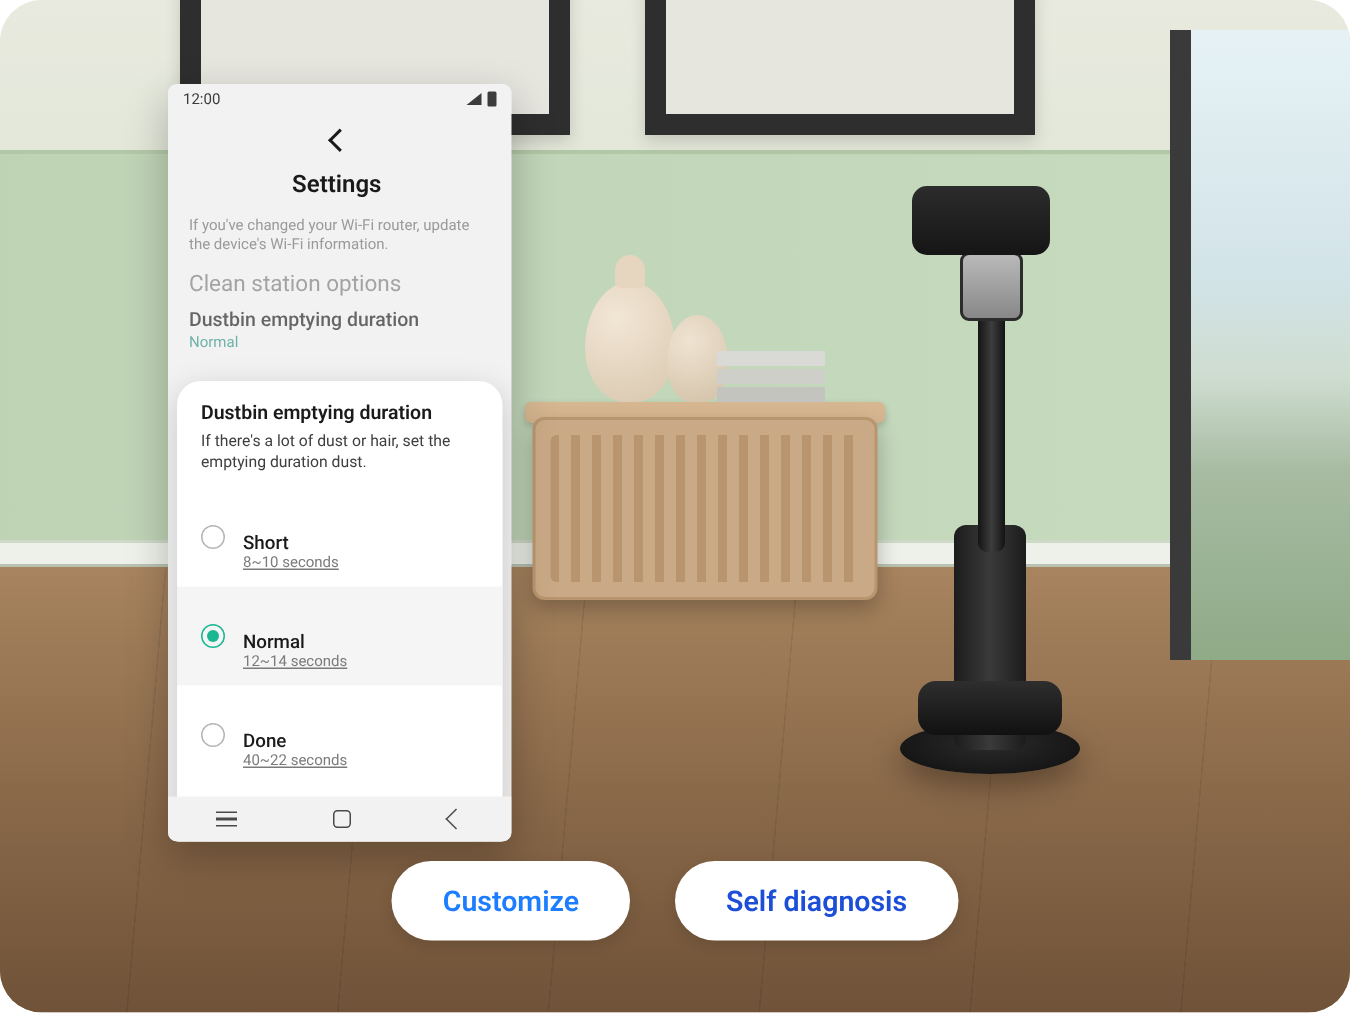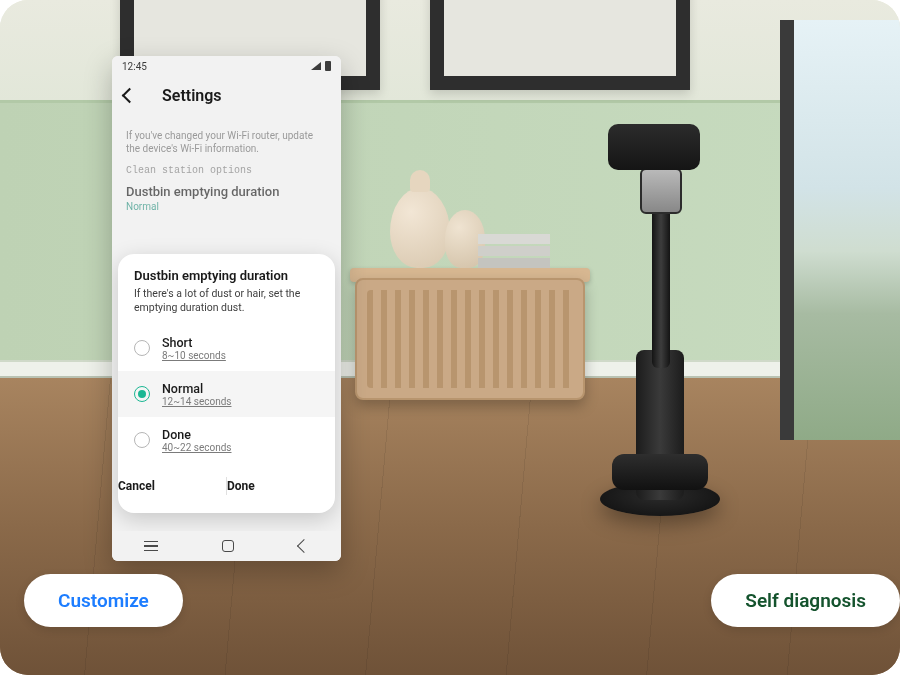--- a/index.html
+++ b/index.html
@@ -135,35 +135,35 @@
   }
   .statusbar .icons { display: flex; gap: 4px; align-items: center; }
   .sig {
     width: 0; height: 0; border-style: solid; border-width: 0 0 8px 10px;
     border-color: transparent transparent #3c3c3c transparent;
   }
   .batt {
     width: 6px; height: 10px; background: #3c3c3c; border-radius: 1px;
   }
   .appbar {
-    display: flex; align-items: center; gap: 26px; padding: 10px 12px 10px 8px;
-    font-size: 16px; font-weight: 600;
+    display: flex; align-items: center; gap: 11px; padding: 10px 12px 10px 8px;
+    font-size: 16px; font-weight: 600; flex-direction: column;
   }
   .back-chev {
     width: 16px; height: 16px; position: relative;
   }
   .back-chev::before {
     content:""; position:absolute; left:4px; top:2px; width:9px; height:9px;
     border-left: 2px solid #1a1a1a; border-bottom: 2px solid #1a1a1a;
     transform: rotate(45deg);
   }
   .settings-body { padding: 0 14px; font-size: 12px; color: #1a1a1a; }
   .item-title { font-size: 13px; font-weight: 500; margin-top: 8px; }
-  .item-sub { font-size: 10px; color: #6b6b6b; line-height: 1.3; margin-top: 14px; margin-bottom: 10px; }
-  .section-label { font-size: 10px; color: #7a7a7a; margin: 10px 0 6px; font-family: Liberation Mono, monospace; }
+  .item-sub { font-size: 10px; color: #6b6b6b; line-height: 1.3; margin-top: 2px; margin-bottom: 10px; }
+  .section-label { font-size: 15px; color: #7a7a7a; margin: 10px 0 6px; }
   .current-val { font-size: 10px; color: #28917f; margin-top: 2px; }
   .dimmed { opacity: .65; }
 
   .dialog {
     position: absolute; left: 6px; right: 6px; top: 198px;
     background: #ffffff; border-radius: 16px;
     box-shadow: 0 6px 22px rgba(0,0,0,.18);
     overflow: hidden;
     font-size: 12px;
   }
@@ -176,21 +176,21 @@
   .opt.selected { background: #f5f5f5; }
   .radio {
     width: 16px; height: 16px; border-radius: 50%;
     border: 1.5px solid #b6b6b6; position: relative; flex: 0 0 16px;
   }
   .radio.on { border-color: #1bb793; }
   .radio.on::after {
     content:""; position:absolute; left:3px; top:3px; width:8px; height:8px;
     background:#1bb793; border-radius:50%;
   }
-  .opt-text .t { font-size: 12.5px; font-weight: 500; }
+  .opt-text .t { font-size: 12.5px; font-weight: 500; margin-top: 20px; }
   .opt-text .s { font-size: 10px; color: #7b7b7b; text-decoration: underline; }
   .dialog-actions {
     display: flex; border-top: 0; padding: 8px 0 12px;
   }
   .dialog-actions .btn {
     flex: 1; text-align: left; font-size: 12px; font-weight: 700; padding: 8px 0;
   }
   .dialog-actions .sep {
     width: 1px; background: #e0e0e0; margin: 6px 0;
   }
@@ -205,26 +205,26 @@
   .nav-lines span { display:block; width:14px; height:1.5px; background:#4a4a4a; }
   .nav-home { width:12px; height:12px; border:1.5px solid #4a4a4a; border-radius:3px; }
   .nav-back {
     width:10px; height:10px; border-left:1.5px solid #4a4a4a; border-bottom:1.5px solid #4a4a4a;
     transform: rotate(45deg);
   }
 
   
   .pills {
     position: absolute; left: 0; right: 0; bottom: 48px;
-    display: flex; gap: 30px; justify-content: space-between; padding-left: 24px;
+    display: flex; gap: 30px; justify-content: center;
   }
   .pill {
     background: #ffffff; border-radius: 999px;
     padding: 15px 34px; font-size: 19px; font-weight: 600;
-    color: #14532d;
+    color: #1d4ed8;
     box-shadow: 0 3px 10px rgba(0,0,0,.12);
   }
   .pill.active { color: #1d7dff; }
 </style>
 </head>
 <body>
 
 <div class="scene">
   <div class="wall"></div>
   <div class="wainscot"></div>
@@ -243,21 +243,21 @@
   <div class="dock-base"></div>
   <div class="dock-body"></div>
   <div class="vac-foot"></div>
   <div class="vac-stick"></div>
   <div class="vac-canister"></div>
   <div class="vac-head"></div>
 
   <div class="phone">
 
     <div class="statusbar">
-      <span>12:45</span>
+      <span>12:00</span>
       <span class="icons">
         <span class="sig"></span>
         <span class="batt"></span>
       </span>
     </div>
 
     <div class="appbar">
       <span class="back-chev"></span>
       <span>Settings</span>
     </div>

